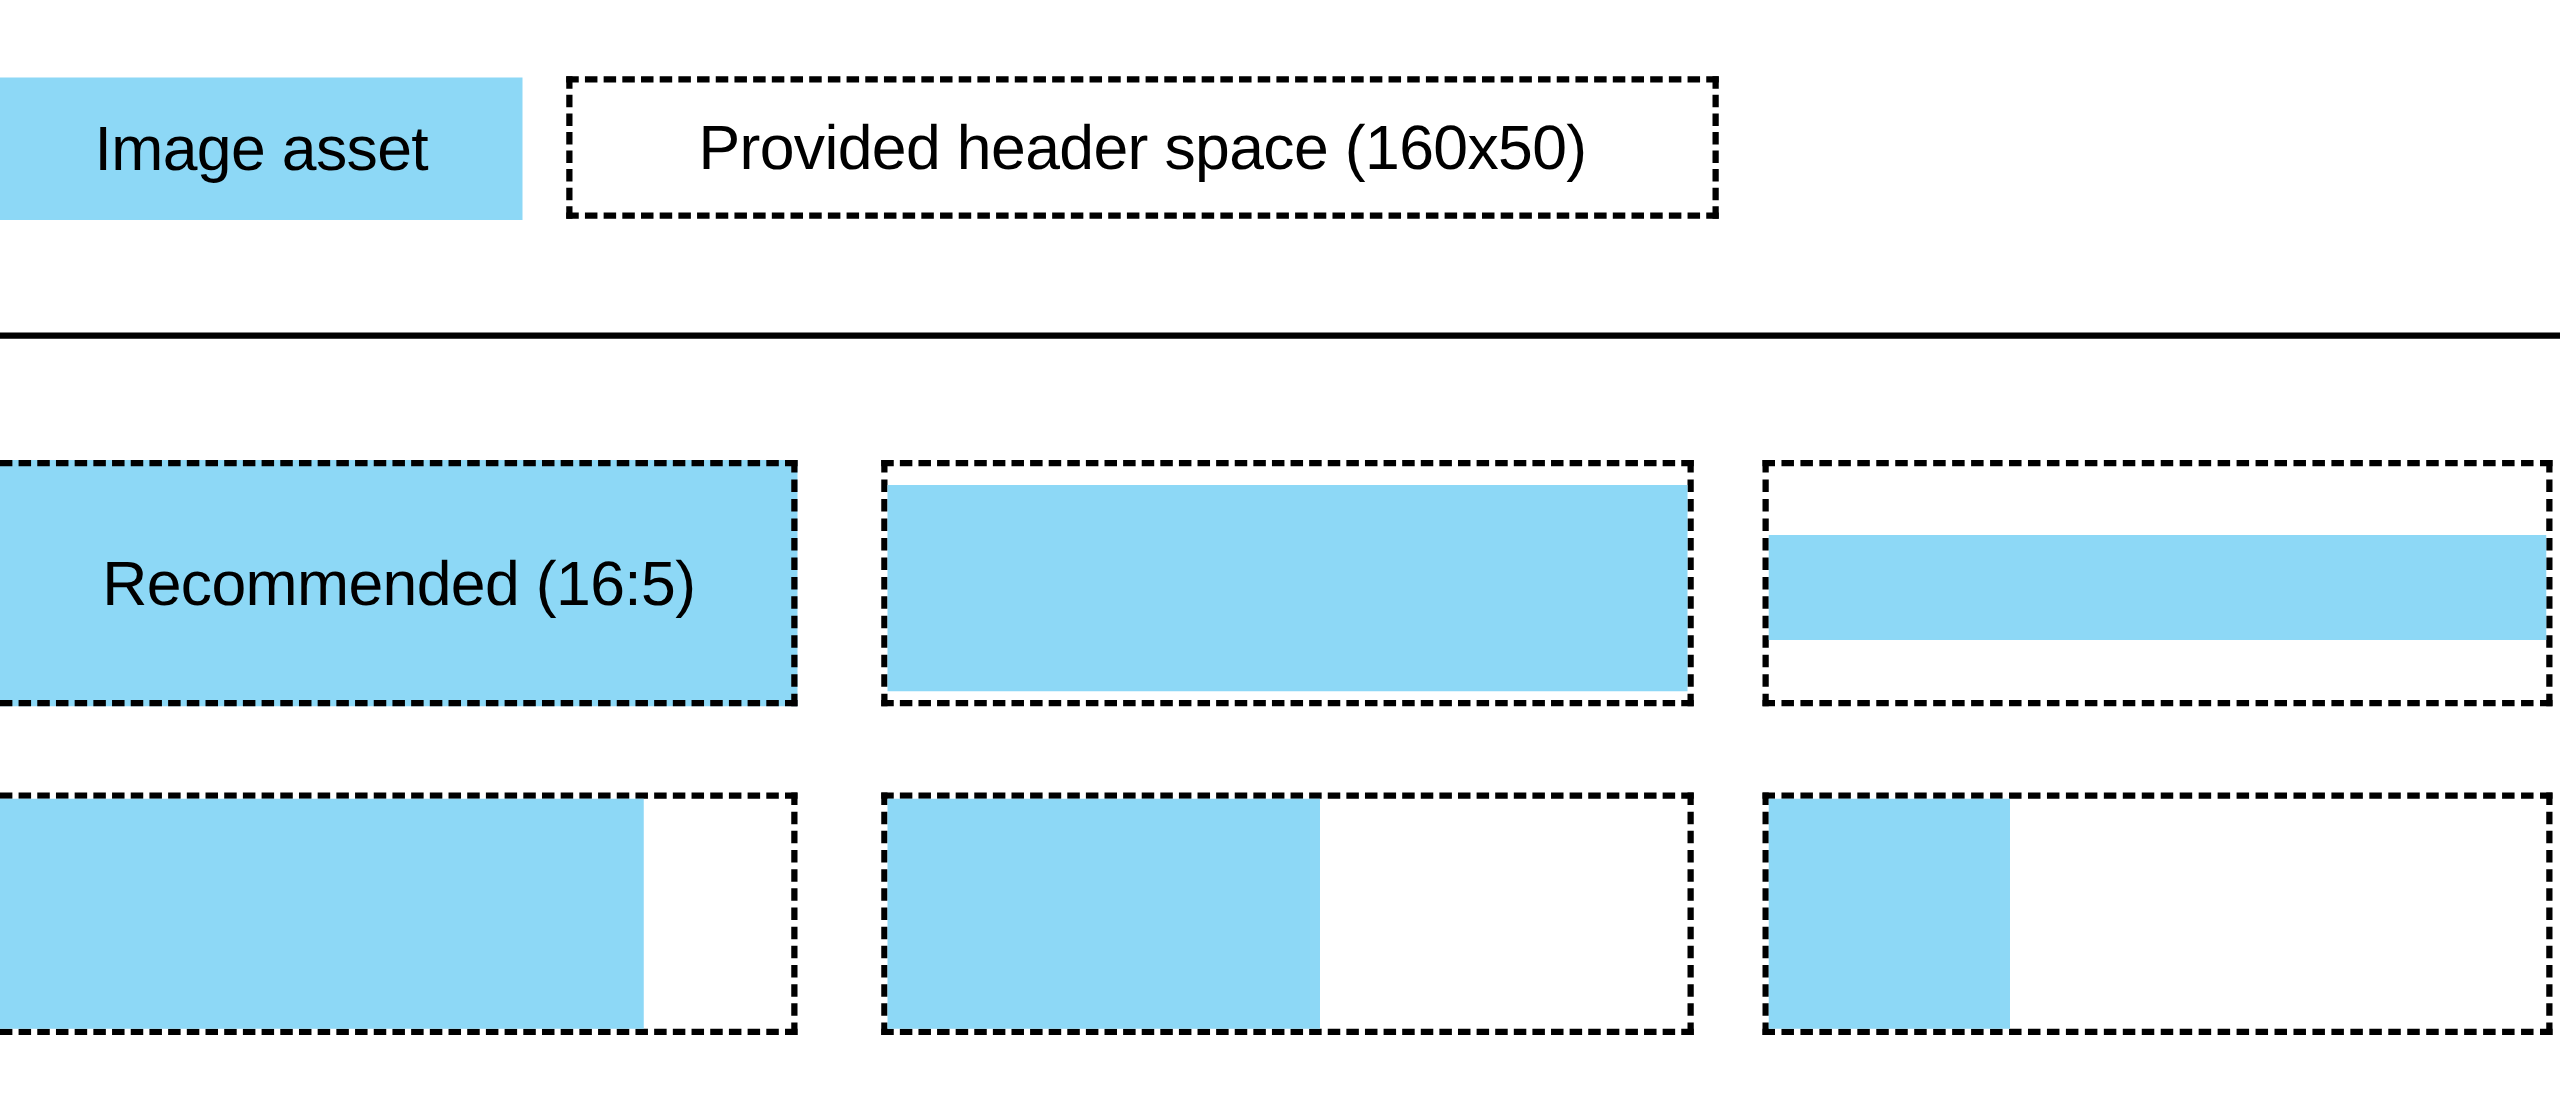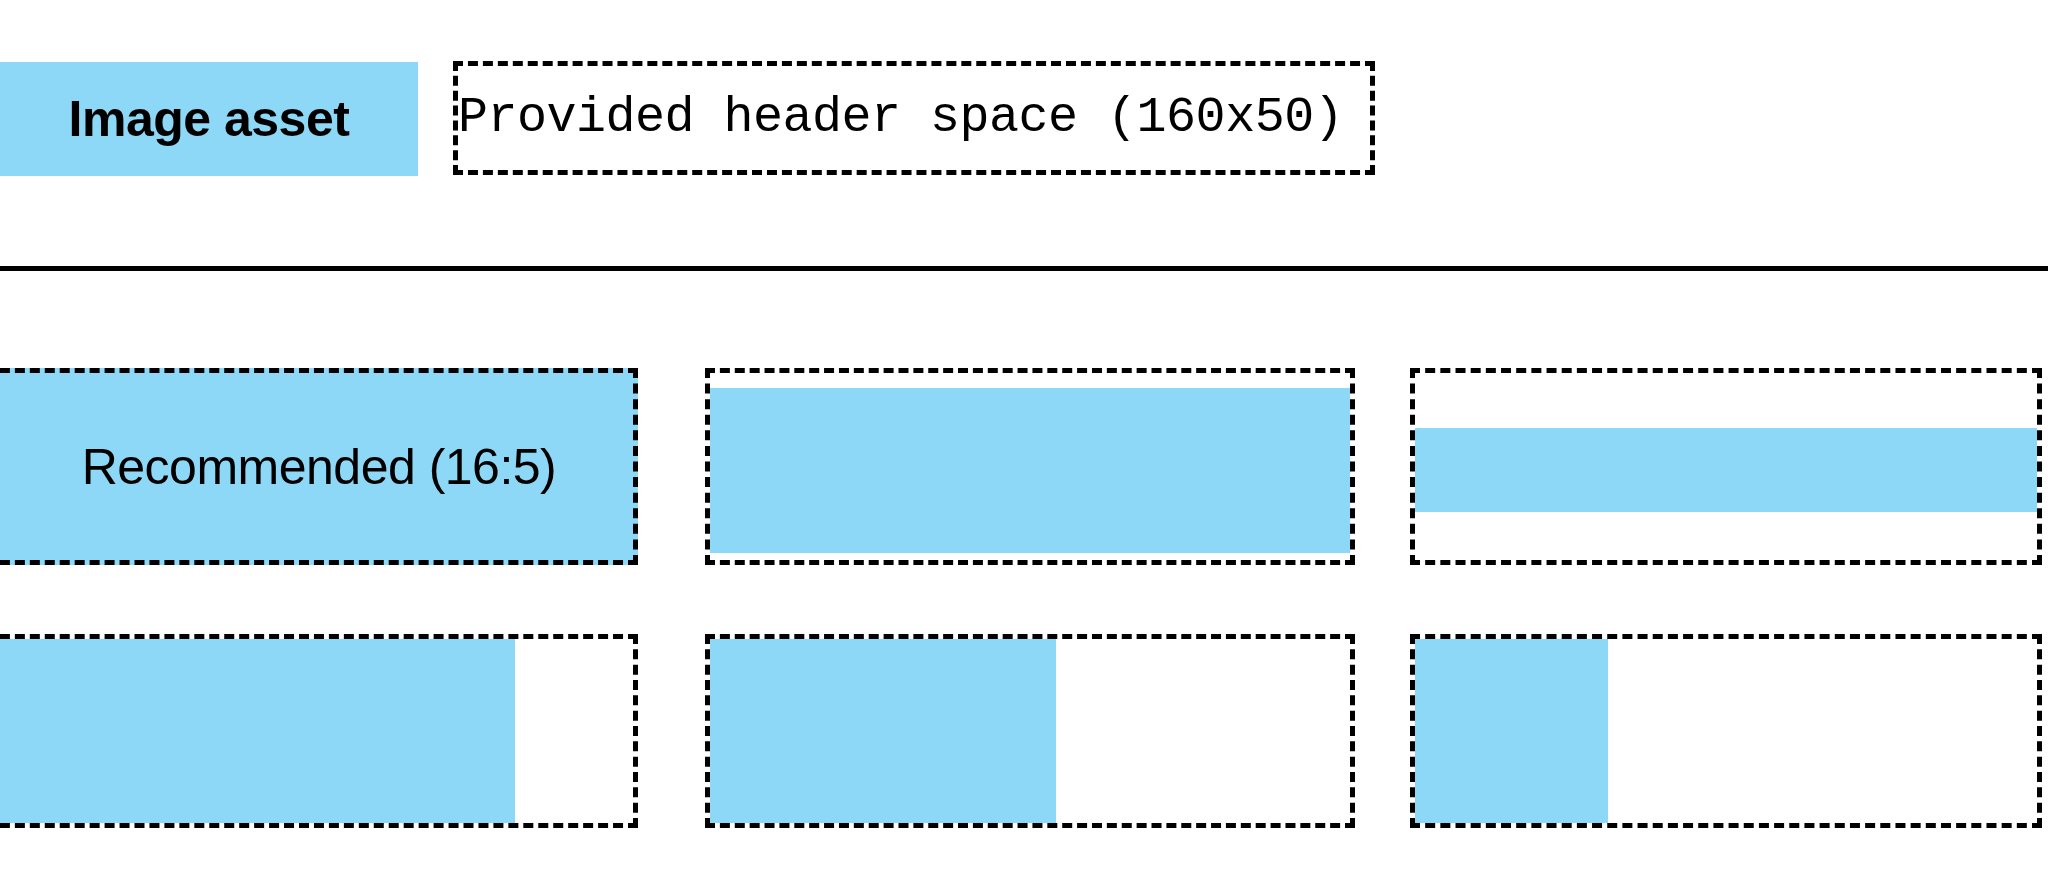--- a/index.html
+++ b/index.html
@@ -21,29 +21,28 @@
     font-size:50px;
     line-height:1;
     color:var(--text);
     white-space:nowrap;
     letter-spacing:-0.5px;
   }
   
   .legend-swatch{
     position:absolute;left:0;top:62px;width:418px;height:114px;
     background:var(--asset-blue);
-    display:flex;align-items:center;justify-content:center;font-weight:bold;
+    display:flex;align-items:center;justify-content:center;
   }
   .legend-box{
     position:absolute;left:453px;top:61px;width:922px;height:114px;
     border:5px dashed var(--outline);
     box-sizing:border-box;
-    display:flex;align-items:center;justify-content:flex-start;
+    display:flex;align-items:center;justify-content:center;
     background:var(--background);
-    font-family:Liberation Mono, monospace;
   }
   
   .divider{
     position:absolute;left:0;top:266px;width:2048px;height:5px;
     background:var(--outline);
   }
   
   .slot{
     position:absolute;
     border:5px dashed var(--outline);

